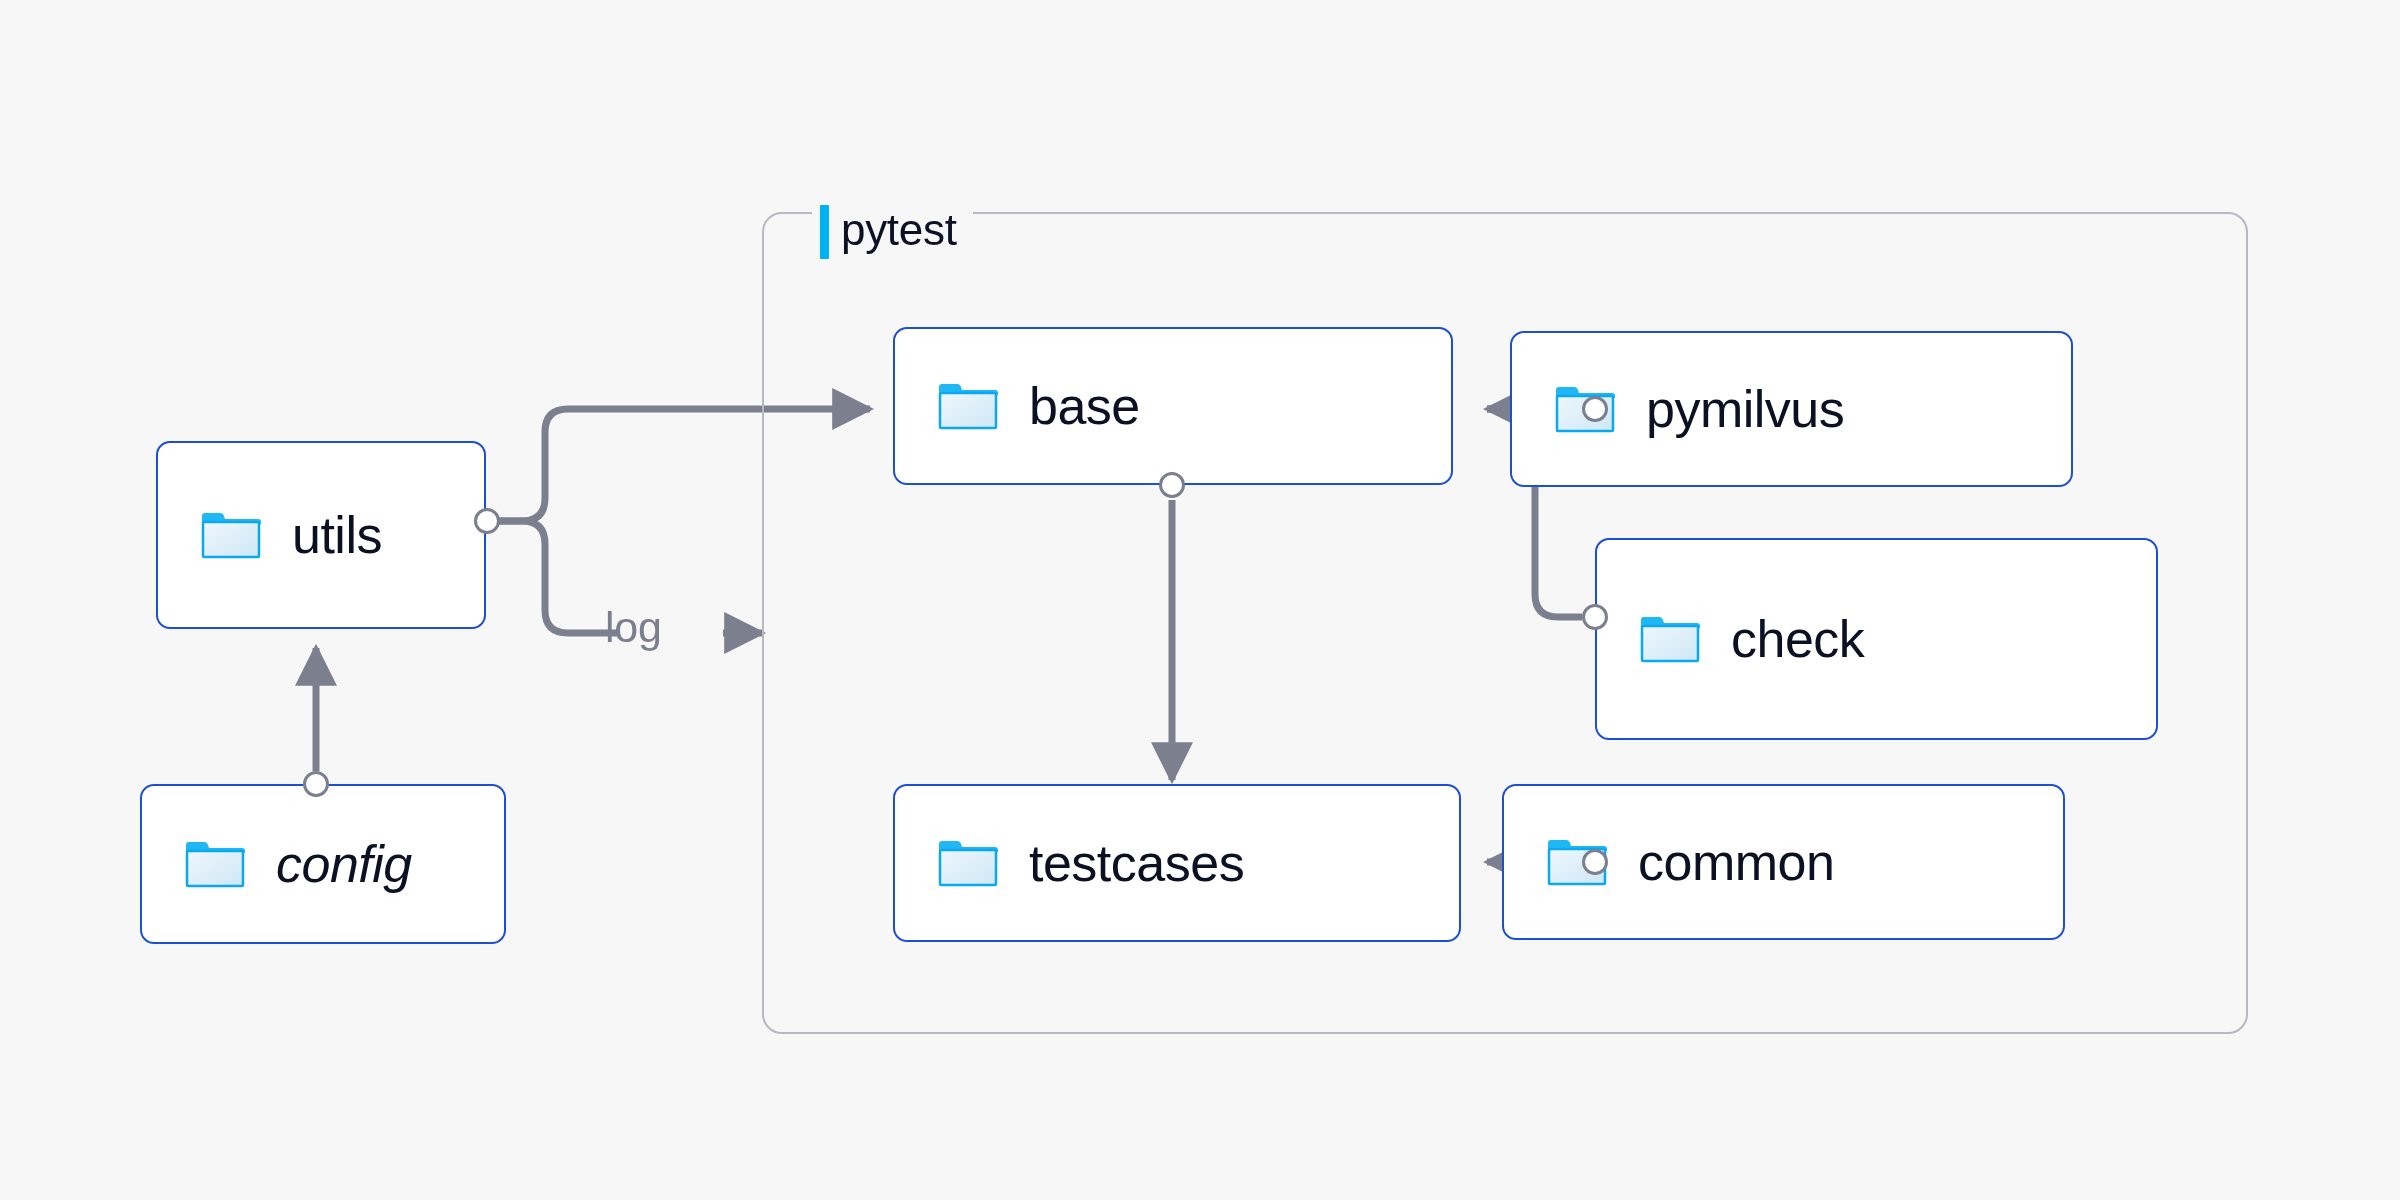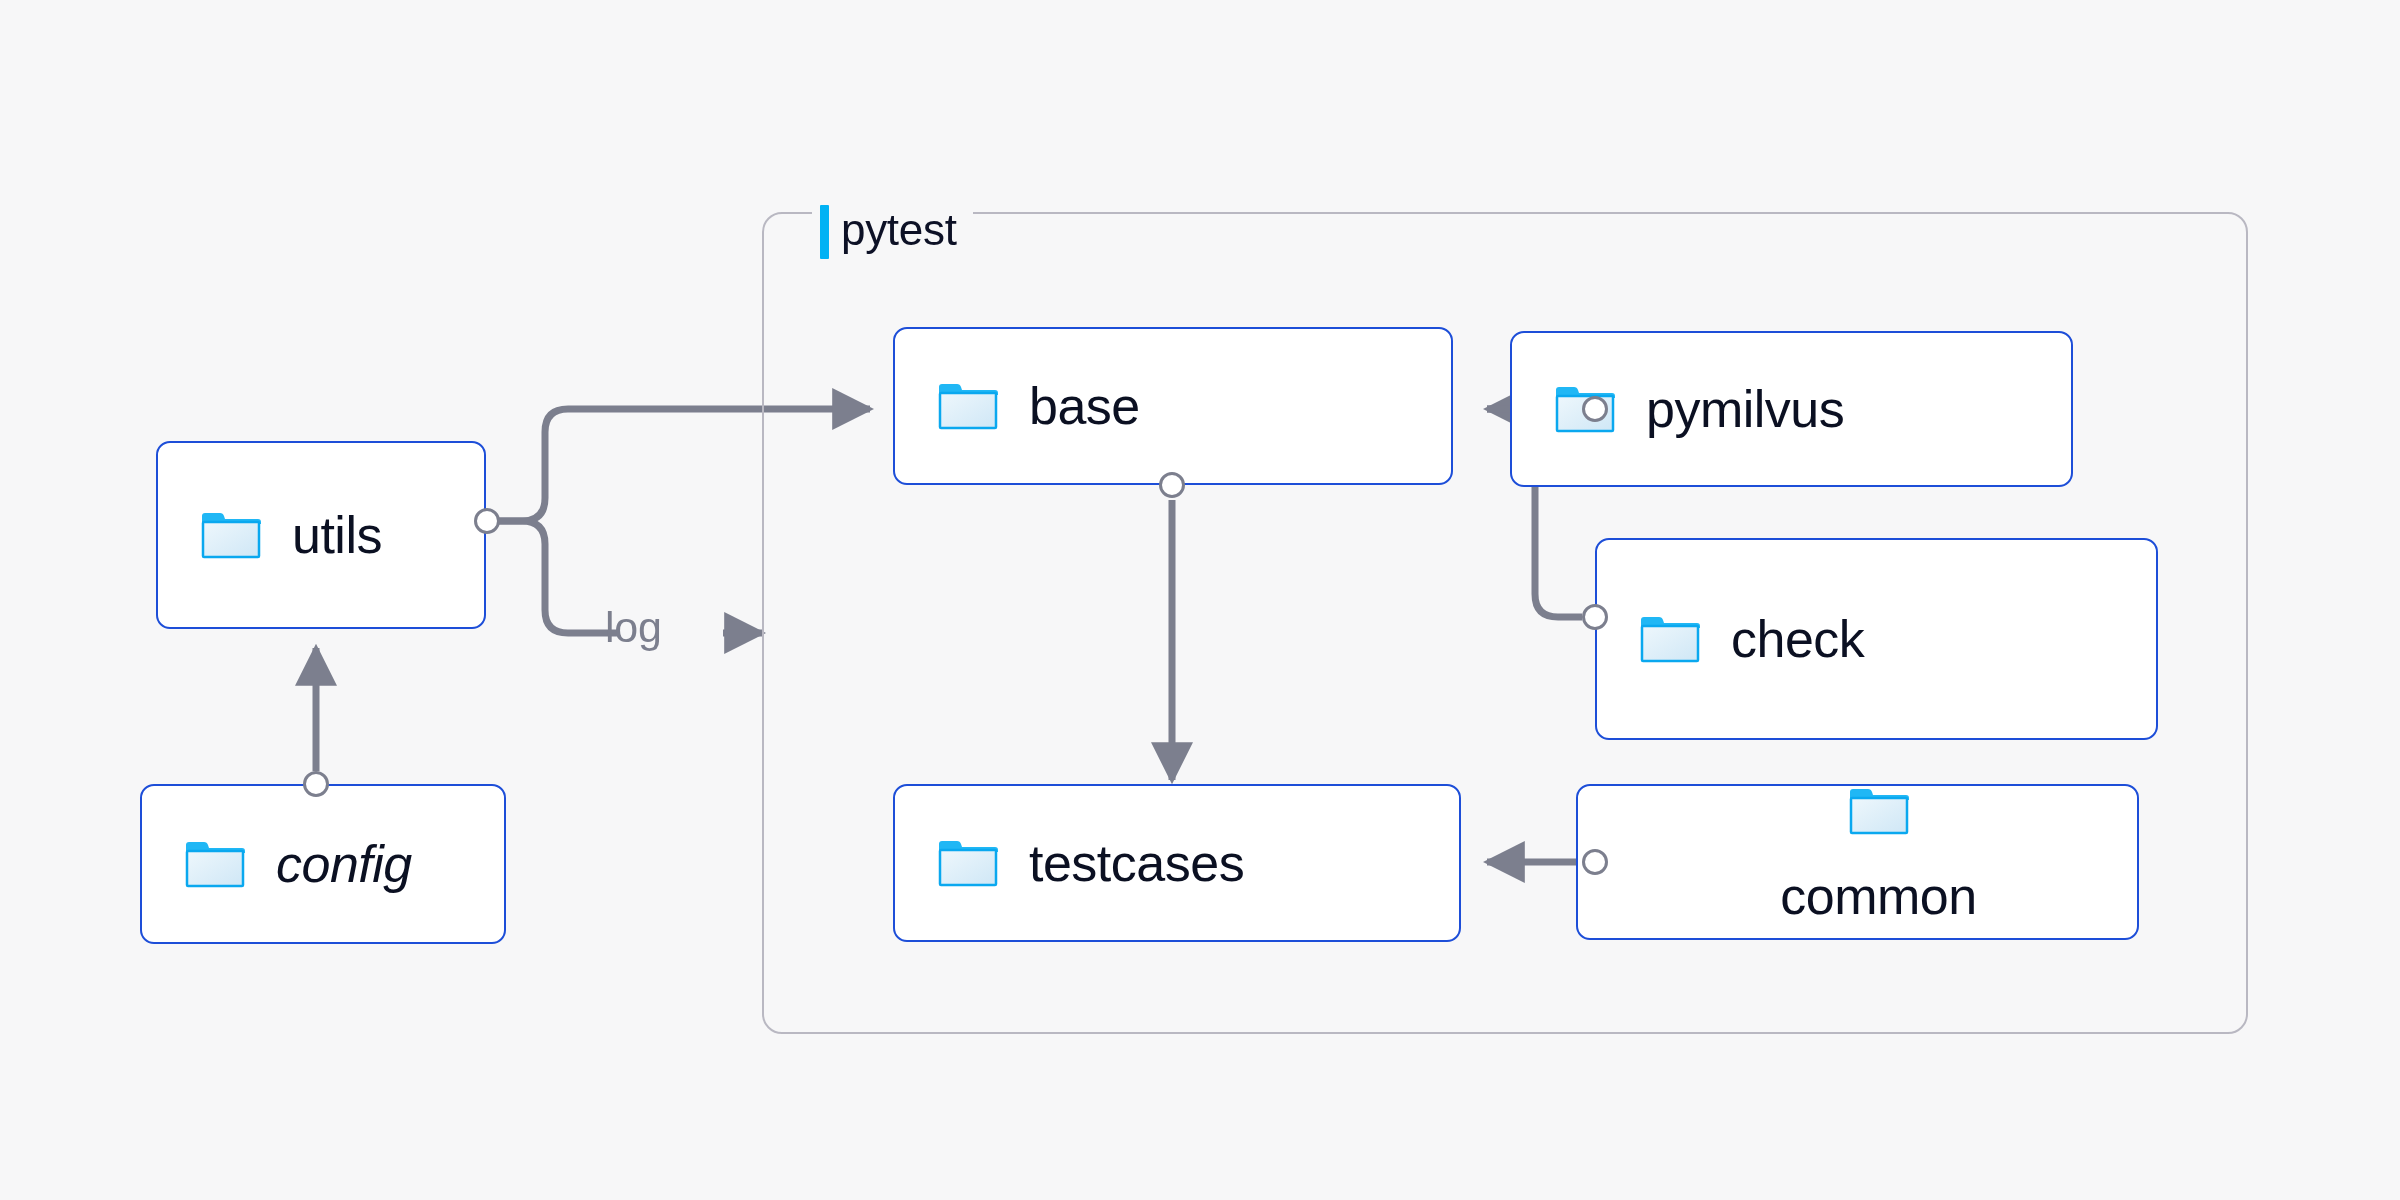--- a/index.html
+++ b/index.html
@@ -197,21 +197,21 @@
 
   <div class="node" style="left:1595px; top:538px; width:563px; height:202px;">
     <svg class="folder-icon" viewBox="0 0 62 50">
       <path d="M2 10 L2 6 Q2 3 5 3 L20 3 Q23 3 24 6 L25 9 L58 9 Q61 9 61 12 L61 14 L2 14 Z" fill="#20b7f5"></path>
       <rect x="3" y="12" width="56" height="35" rx="1" fill="url(#folderFill)" stroke="#0aa8ef" stroke-width="2.5"></rect>
     </svg>
     <span class="node-label">check</span>
   </div>
   <span class="port" style="left:1582px; top:604px;"></span>
 
-  <div class="node" style="left:1576px; top:784px; width:563px; height:156px;flex-direction:column;">
+  <div class="node" style="left:1502px; top:784px; width:563px; height:156px;">
     <svg class="folder-icon" viewBox="0 0 62 50">
       <path d="M2 10 L2 6 Q2 3 5 3 L20 3 Q23 3 24 6 L25 9 L58 9 Q61 9 61 12 L61 14 L2 14 Z" fill="#20b7f5"></path>
       <rect x="3" y="12" width="56" height="35" rx="1" fill="url(#folderFill)" stroke="#0aa8ef" stroke-width="2.5"></rect>
     </svg>
     <span class="node-label">common</span>
   </div>
   <span class="port" style="left:1582px; top:849px;"></span>
 
   <span class="edge-label" style="left:605px; top:603px;">log</span>
 

